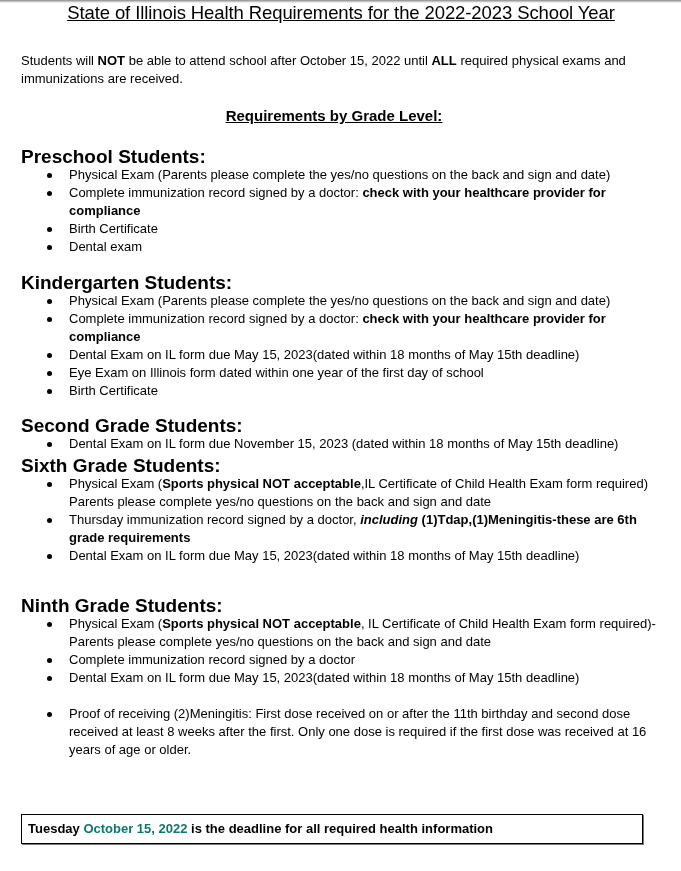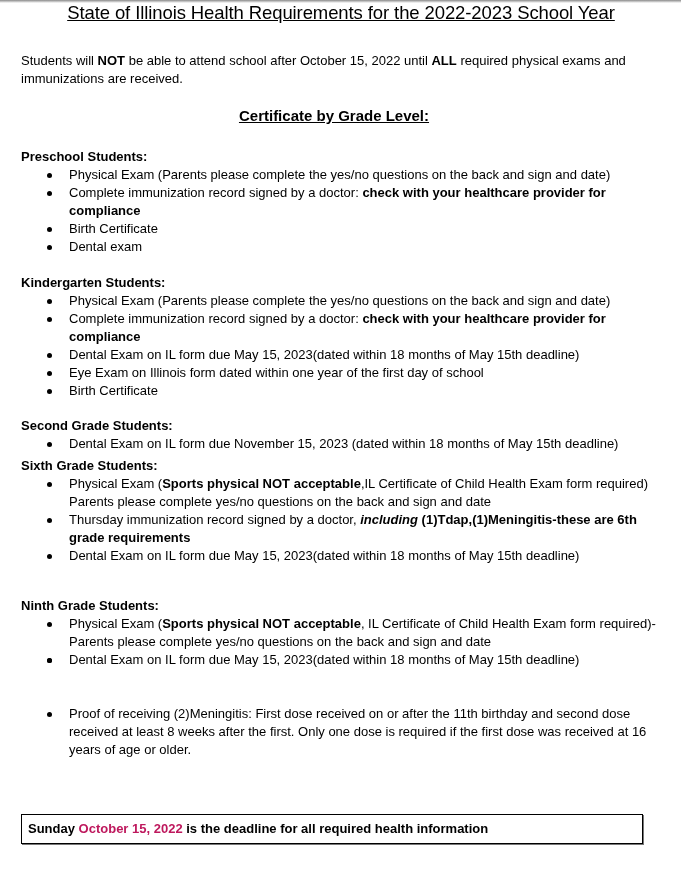--- a/index.html
+++ b/index.html
@@ -61,21 +61,21 @@
       line-height: 20px;
       text-decoration: underline;
     }
     .section {
       position: absolute;
       left: 0;
       width: 640px;
     }
     .section-heading {
       font-weight: bold;
-      font-size: 13px;
+      font-size: 19px;
       line-height: 18px;
       margin: 0;
     }
     .req-list {
       list-style: none;
       margin: 0;
       padding: 0;
     }
     .req-item {
       position: relative;
@@ -116,21 +116,21 @@
 <div class="top-shadow"></div>
 
 <div class="page">
 
   <div class="doc-title">State of Illinois Health Requirements for the 2022-2023 School Year</div>
 
   <p class="intro" style="margin:0;">
     <span>Students will </span><b>NOT</b><span> be able to attend school after October 15, 2022 until </span><b>ALL</b><span> required physical exams and immunizations are received.</span>
   </p>
 
-  <div class="subheading">Certificate by Grade Level:</div>
+  <div class="subheading">Requirements by Grade Level:</div>
 
   <div class="section" style="top:148px;">
     <p class="section-heading">Preschool Students:</p>
     <ul class="req-list">
       <li class="req-item"><span class="bullet"></span><span>Physical Exam (Parents please complete the yes/no questions on the back and sign and date)</span></li>
       <li class="req-item"><span class="bullet"></span><span>Complete immunization record signed by a doctor: </span><span class="bold">check with your healthcare provider for compliance</span></li>
       <li class="req-item"><span class="bullet"></span><span>Birth Certificate</span></li>
       <li class="req-item"><span class="bullet"></span><span>Dental exam</span></li>
     </ul>
   </div>
@@ -159,28 +159,28 @@
       <li class="req-item"><span class="bullet"></span><span>Physical Exam (</span><span class="bold">Sports physical NOT acceptable</span><span>,IL Certificate of Child Health Exam form required) Parents please complete yes/no questions on the back and sign and date</span></li>
       <li class="req-item"><span class="bullet"></span><span>Thursday immunization record signed by a doctor, </span><span class="bold-italic">including</span><span class="bold"> (1)Tdap,(1)Meningitis-these are 6th grade requirements</span></li>
       <li class="req-item"><span class="bullet"></span><span>Dental Exam on IL form due May 15, 2023(dated within 18 months of May 15th deadline)</span></li>
     </ul>
   </div>
 
   <div class="section" style="top:597px;">
     <p class="section-heading">Ninth Grade Students:</p>
     <ul class="req-list">
       <li class="req-item"><span class="bullet"></span><span>Physical Exam (</span><span class="bold">Sports physical NOT acceptable</span><span>, IL Certificate of Child Health Exam form required)-Parents please complete yes/no questions on the back and sign and date</span></li>
-      <li class="req-item"><span class="bullet"></span></li>
+      <li class="req-item"><span class="bullet"></span><span>Complete immunization record signed by a doctor</span></li>
       <li class="req-item"><span class="bullet"></span><span>Dental Exam on IL form due May 15, 2023(dated within 18 months of May 15th deadline)</span></li>
     </ul>
   </div>
 
   <div class="section" style="top:705px;">
     <ul class="req-list">
       <li class="req-item"><span class="bullet"></span><span>Proof of receiving (2)Meningitis: First dose received on or after the 11th birthday and second dose received at least 8 weeks after the first. Only one dose is required if the first dose was received at 16 years of age or older.</span></li>
     </ul>
   </div>
 
   <div class="deadline-box">
-    <span>Sunday </span><span class="deadline-date" style="color: #be185d;">October 15, 2022</span><span> is the deadline for all required health information</span>
+    <span>Tuesday </span><span class="deadline-date" style="color: #0f766e;">October 15, 2022</span><span> is the deadline for all required health information</span>
   </div>
 
 </div>
 
 </body></html>

